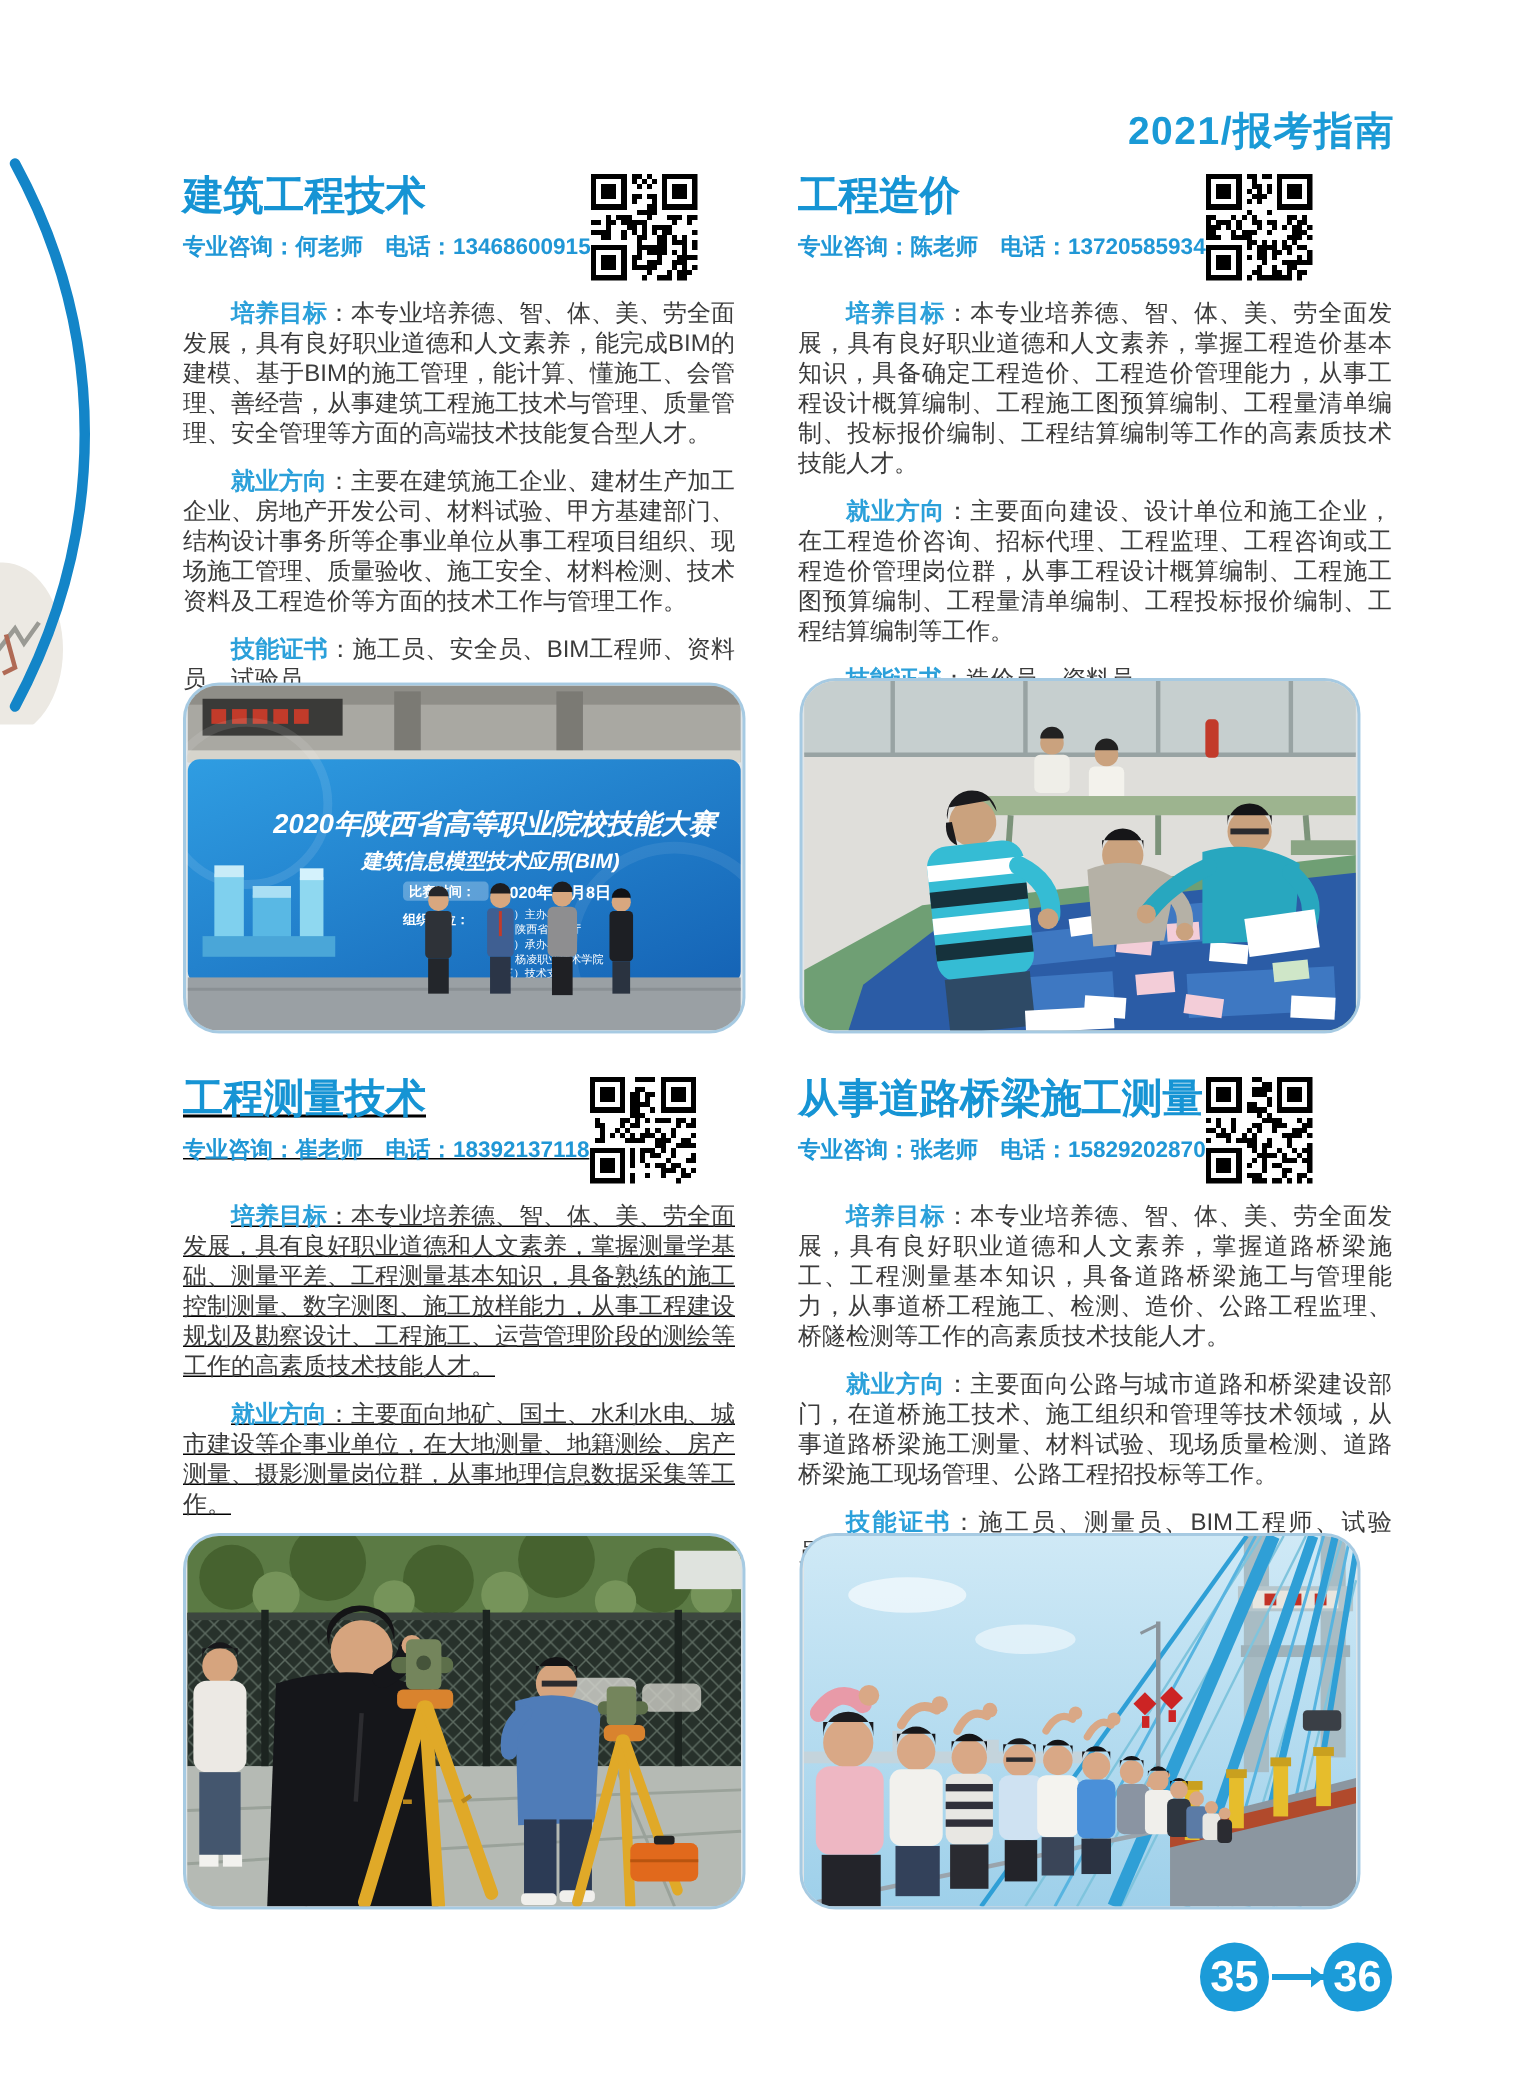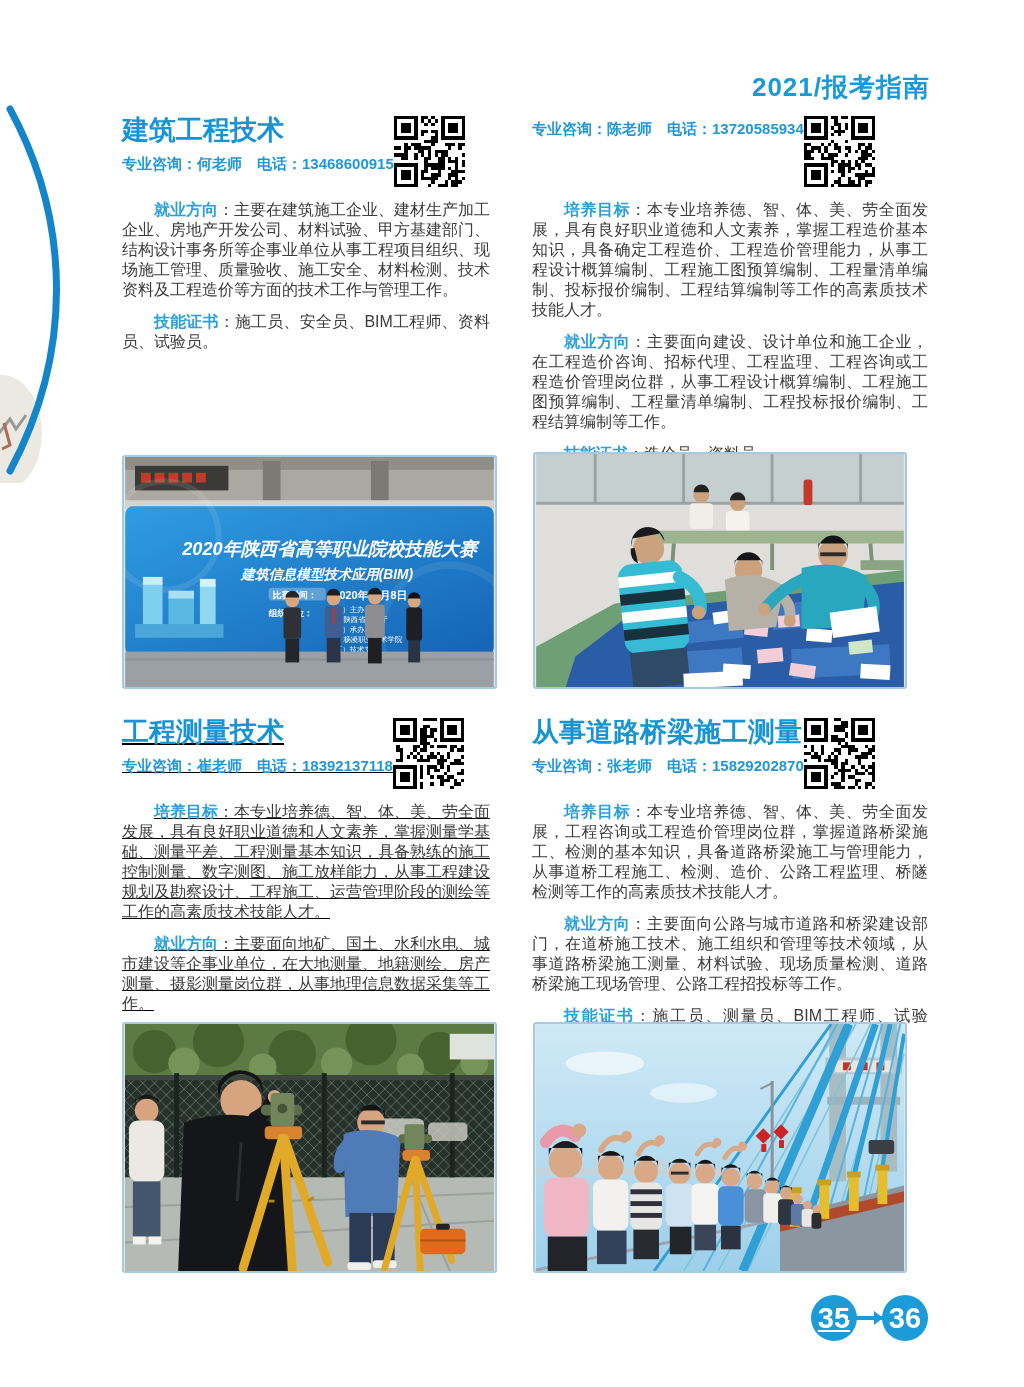--- a/index.html
+++ b/index.html
@@ -14,29 +14,29 @@
   .sec{position:absolute;}
   .sec-head{display:flex;justify-content:flex-start;align-items:flex-start;height:88px;}
   .sec-title{margin:2px 0 0;font-size:27px;line-height:33px;font-weight:bold;color:#1694d4;}
   .consult{margin-top:8px;font-size:15px;font-weight:bold;color:#2097d6;}
   .qr{width:71px;height:71px;margin-top:4px;flex:0 0 auto;}
   .para{margin:0 0 12px;font-size:16px;line-height:20px;color:#3b3b3b;
         text-align:justify;text-indent:2em;}
   .lead{color:#2ba0da;font-weight:bold;}
   .colon{color:#3b3b3b;}
   
-  .photo{position:absolute;border-radius:3px;overflow:hidden;
+  .photo{position:absolute;border-radius:24px;overflow:hidden;
          border:2px solid rgba(110,175,220,.5);box-sizing:border-box;background:#dfe5e8;}
   .photo svg{display:block;width:100%;height:100%;}
   
   .pagenum{position:absolute;left:800px;top:1293px;width:140px;height:52px;}
   .pn-circle{position:absolute;top:2px;width:46px;height:46px;border-radius:50%;
              background:#1b9bd8;color:#fff;font-size:29px;font-weight:bold;
              display:flex;align-items:center;justify-content:center;}
-  .pn-left{left:11px;text-decoration:underline;} .pn-right{left:82px;}
+  .pn-left{left:0;} .pn-right{left:82px;}
   .pn-link{position:absolute;left:48px;top:23px;width:38px;height:4px;background:#1b9bd8;}
   .pn-arrow{position:absolute;left:74px;top:18px;width:0;height:0;
             border-left:9px solid #1b9bd8;border-top:7px solid transparent;
             border-bottom:7px solid transparent;}
 </style>
 </head>
 <body>
 
 <div class="page">
 
@@ -189,27 +189,29 @@
             <rect x="1" y="1" width="5" height="5" fill="#fff"></rect>
             <rect x="2" y="2" width="3" height="3" fill="#000"></rect>
             <rect x="14" y="0" width="7" height="7" fill="#000"></rect>
             <rect x="15" y="1" width="5" height="5" fill="#fff"></rect>
             <rect x="16" y="2" width="3" height="3" fill="#000"></rect>
             <rect x="0" y="14" width="7" height="7" fill="#000"></rect>
             <rect x="1" y="15" width="5" height="5" fill="#fff"></rect>
             <rect x="2" y="16" width="3" height="3" fill="#000"></rect>
           </svg></div>
     </div>
+    <p class="para"><span class="lead">培养目标</span><span class="colon">：</span><span>本专业培养德、智、体、美、劳全面发展，具有良好职业道德和人文素养，能完成BIM的建模、基于BIM的施工管理，能计算、懂施工、会管理、善经营，从事建筑工程施工技术与管理、质量管理、安全管理等方面的高端技术技能复合型人才。</span></p>
     <p class="para"><span class="lead">就业方向</span><span class="colon">：</span><span>主要在建筑施工企业、建材生产加工企业、房地产开发公司、材料试验、甲方基建部门、结构设计事务所等企事业单位从事工程项目组织、现场施工管理、质量验收、施工安全、材料检测、技术资料及工程造价等方面的技术工作与管理工作。</span></p>
     <p class="para"><span class="lead">技能证书</span><span class="colon">：</span><span>施工员、安全员、BIM工程师、资料员、试验员。</span></p>
   </section>
 
   <section class="sec" style="left:532px;top:112px;width:396px;">
     <div class="sec-head">
       <div>
+        <h2 class="sec-title">工程造价</h2>
         <div class="consult">专业咨询：陈老师　电话：13720585934</div>
       </div>
       <div class="qr"><svg viewBox="0 0 21 21" width="100%" height="100%" shape-rendering="crispEdges">
             <rect width="21" height="21" fill="#fff"></rect>
             <g fill="#000">
               <rect x="8" y="0" width="1" height="1"></rect>
               <rect x="9" y="0" width="1" height="1"></rect>
               <rect x="11" y="0" width="1" height="1"></rect>
               <rect x="12" y="0" width="1" height="1"></rect>
               <rect x="9" y="1" width="1" height="1"></rect>
@@ -792,21 +794,21 @@
             <rect x="1" y="1" width="5" height="5" fill="#fff"></rect>
             <rect x="2" y="2" width="3" height="3" fill="#000"></rect>
             <rect x="14" y="0" width="7" height="7" fill="#000"></rect>
             <rect x="15" y="1" width="5" height="5" fill="#fff"></rect>
             <rect x="16" y="2" width="3" height="3" fill="#000"></rect>
             <rect x="0" y="14" width="7" height="7" fill="#000"></rect>
             <rect x="1" y="15" width="5" height="5" fill="#fff"></rect>
             <rect x="2" y="16" width="3" height="3" fill="#000"></rect>
           </svg></div>
     </div>
-    <p class="para"><span class="lead">培养目标</span><span class="colon">：</span><span>本专业培养德、智、体、美、劳全面发展，工程咨询或工程造价管理岗位群，掌握道路桥梁施工、检测的基本知识，具备道路桥梁施工与管理能力，从事道桥工程施工、检测、造价、公路工程监理、桥隧检测等工作的高素质技术技能人才。</span></p>
+    <p class="para"><span class="lead">培养目标</span><span class="colon">：</span><span>本专业培养德、智、体、美、劳全面发展，具有良好职业道德和人文素养，掌握道路桥梁施工、工程测量基本知识，具备道路桥梁施工与管理能力，从事道桥工程施工、检测、造价、公路工程监理、桥隧检测等工作的高素质技术技能人才。</span></p>
     <p class="para"><span class="lead">就业方向</span><span class="colon">：</span><span>主要面向公路与城市道路和桥梁建设部门，在道桥施工技术、施工组织和管理等技术领域，从事道路桥梁施工测量、材料试验、现场质量检测、道路桥梁施工现场管理、公路工程招投标等工作。</span></p>
     <p class="para"><span class="lead">技能证书</span><span class="colon">：</span><span>施工员、测量员、BIM工程师、试验员。</span></p>
   </section>
 
   <div class="photo" style="left:122px;top:1022px;width:375px;height:251px;">
     <svg viewBox="0 0 375 251">
       <defs>
         <pattern id="chain" width="12" height="12" patternUnits="userSpaceOnUse">
           <path d="M0,6 L6,0 M6,12 L12,6 M0,6 L6,12 M6,0 L12,6" stroke="#5c6a60" stroke-width="1" fill="none"></path>
         </pattern>

